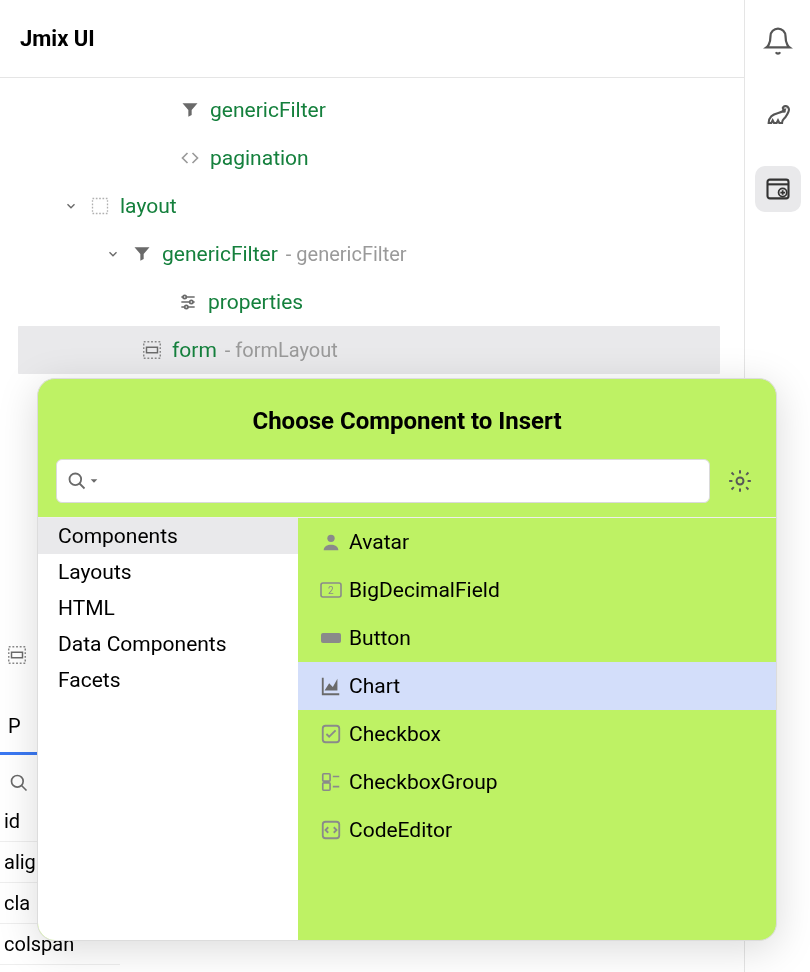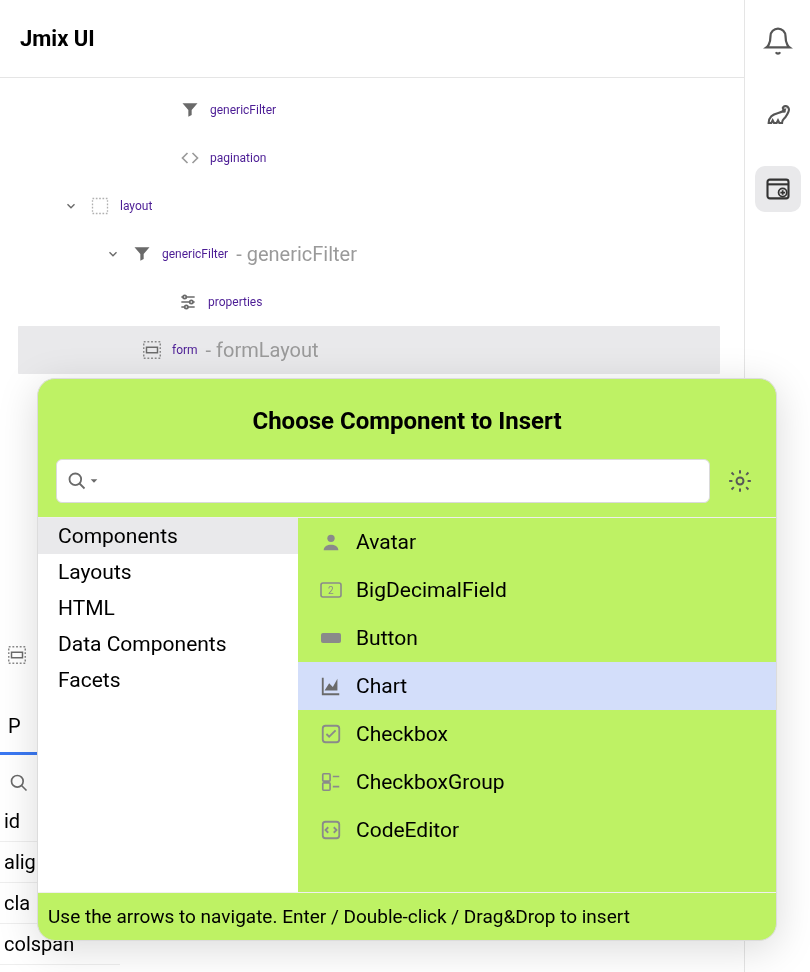--- a/index.html
+++ b/index.html
@@ -15,37 +15,37 @@
     .tree { padding: 8px 0 8px 18px; width: 720px; }
     .tree-row { display: flex; align-items: center; height: 48px; gap: 8px; padding-left: 0; cursor: pointer; }
     .tree-row.selected { background: #e9e9eb; border-radius: 1px; }
     .indent-0 { padding-left: 160px; }
     .indent-1 { padding-left: 44px; }
     .indent-2 { padding-left: 86px; }
     .indent-3 { padding-left: 158px; }
     .indent-sel { padding-left: 122px; }
     .chev { width: 18px; display: inline-flex; justify-content: center; color: #6a6a6a; }
     .tree-icon { width: 24px; height: 24px; display: inline-flex; align-items: center; justify-content: center; color: #6a6a6a; }
-    .tree-label { font-size: 12px; color: #4c1d95; }
+    .tree-label { font-size: 21px; color: #15803d; }
     .tree-suffix { font-size: 20px; color: #9a9a9a; }
     
     .popup { position: absolute; left: 37px; top: 378px; width: 740px; height: 563px; background: #bef264; border: 1px solid #dcdcdc; border-radius: 18px; box-shadow: 0 8px 40px rgba(0,0,0,0.15); display: flex; flex-direction: column; overflow: hidden; z-index: 50; }
     .popup-title { text-align: center; font-weight: 700; font-size: 24px; padding: 28px 0 24px; }
     .popup-search-row { display: flex; align-items: center; padding: 0 18px 14px 18px; gap: 12px; }
     .popup-search { flex: 1; display: flex; align-items: center; height: 44px; border: 1px solid #dadada; border-radius: 6px; padding: 0 10px; background: #fff; }
     .popup-search input { border: none; outline: none; flex: 1; font-size: 18px; background: transparent; }
     .search-icon-wrap { display: flex; align-items: center; gap: 2px; color: #6a6a6a; margin-right: 6px; }
     .gear-btn { width: 36px; height: 36px; display: flex; align-items: center; justify-content: center; color: #585858; cursor: pointer; }
     
     .popup-body { flex: 1; display: flex; border-top: 1px solid #eee; overflow: hidden; }
     .cat-list { width: 260px; background: #fff; }
     .cat-item { padding: 6px 20px; font-size: 21px; cursor: pointer; }
     .cat-item.sel { background: #e9e9eb; }
     .comp-list { flex: 1; overflow: hidden; }
-    .comp-item { display: flex; align-items: center; gap: 12px; padding: 10px 20px; font-size: 21px; cursor: pointer; height: 48px; }
+    .comp-item { display: flex; align-items: center; gap: 5px; padding: 10px 20px; font-size: 21px; cursor: pointer; height: 48px; }
     .comp-item.sel { background: #d3defa; }
     .comp-icon { width: 26px; height: 26px; display: flex; align-items: center; justify-content: center; color: #6a6a6a; }
     
     .popup-hint { padding: 12px 10px; font-size: 19px; color: #000; border-top: 1px solid #f0f0f0; }
     
     .bg-panel { position: absolute; left: 0; top: 630px; width: 37px; padding-top: 14px; }
     .bg-tab { padding: 14px 8px; font-size: 20px; font-weight: 400; }
     .bg-tab.active { border-bottom: 3px solid #3a78f2; color: #000; }
     .bg-search-icon { width: 30px; height: 36px; display: flex; align-items: center; justify-content: center; color: #6a6a6a; margin: 10px 0 0 4px; }
     .prop-row { padding: 8px 4px; font-size: 20px; border-bottom: 1px solid #eee; white-space: nowrap; overflow: hidden;}
@@ -257,14 +257,13 @@
         <span class="comp-icon">
             <svg width="22" height="22" viewBox="0 0 24 24" fill="none" stroke="#8a8a8a" stroke-width="2">
               <rect x="3" y="3" width="18" height="18" rx="3"></rect>
               <path d="M9 9l-3 3 3 3M15 9l3 3-3 3"></path>
             </svg>
           </span>
         <span>CodeEditor</span>
       </div>
     </div>
   </div>
-  <div class="popup-hint">Use the arrows to navigate.  Enter / Double-click / Drag&amp;Drop to insert</div>
 </div>
 
 </body></html>

